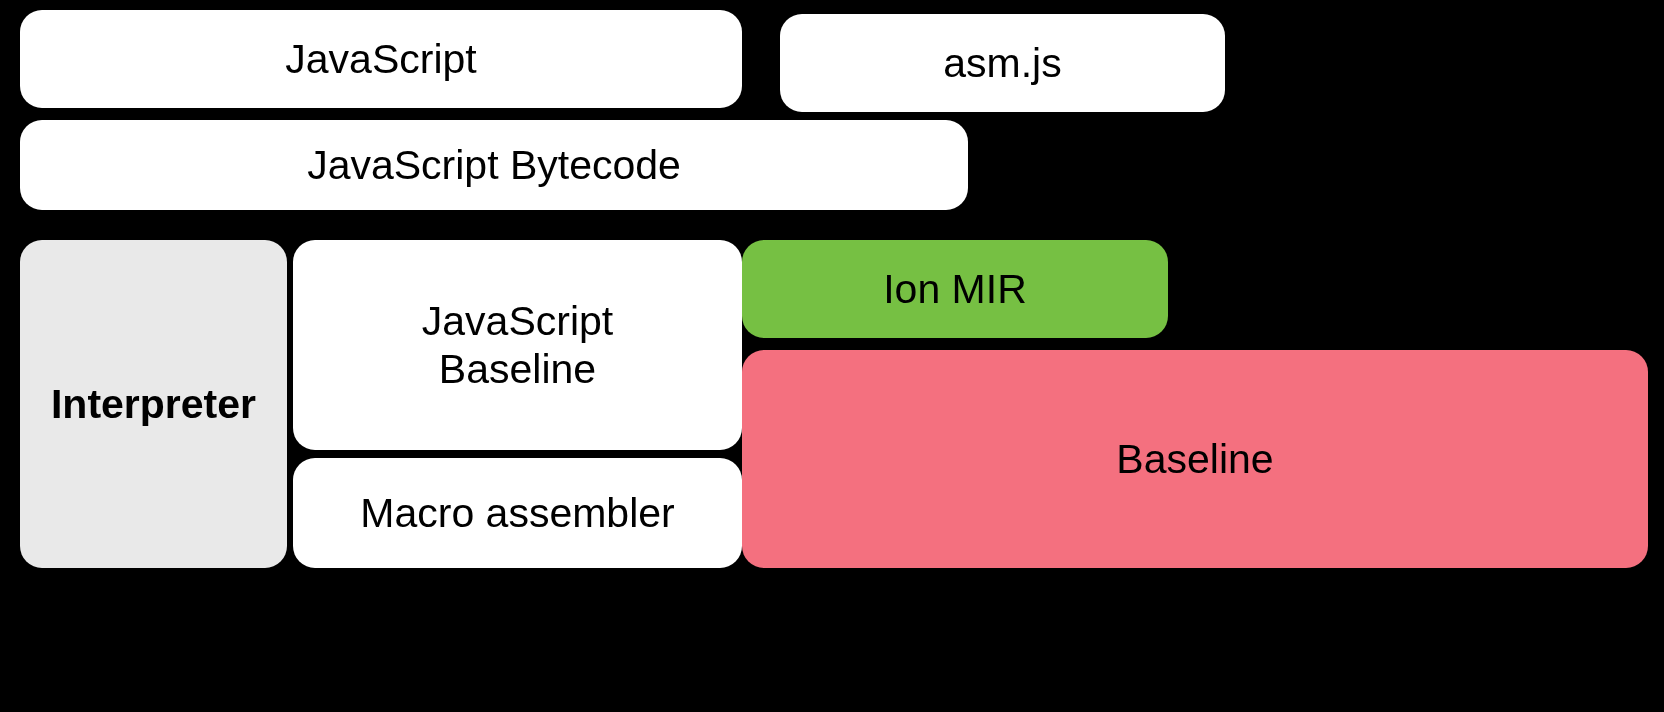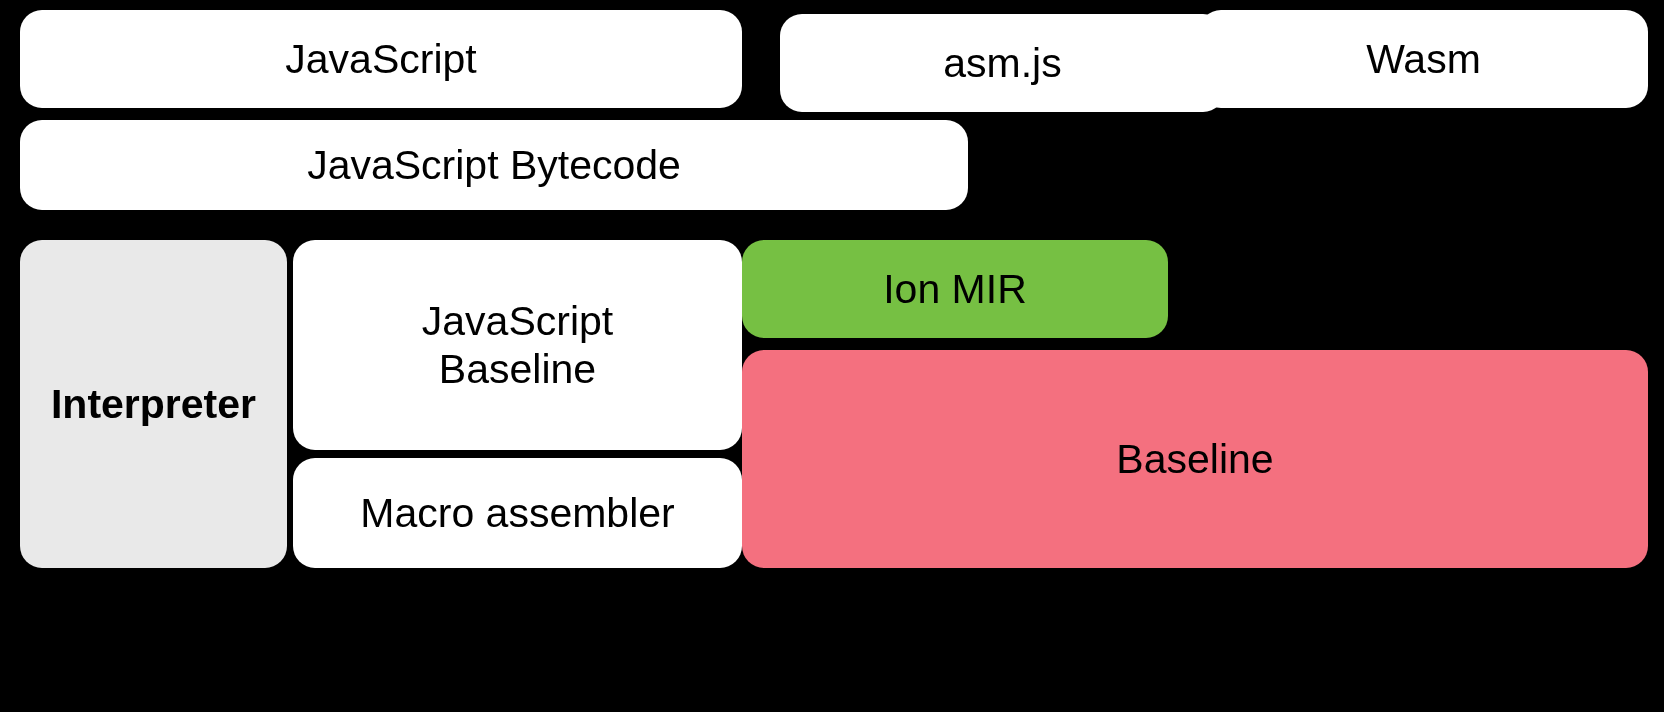--- a/index.html
+++ b/index.html
@@ -36,21 +36,20 @@
   .box.gray   { background: #e9e9e9; }
   .box.green  { background: #76c043; }
   .box.pink   { background: #f4707f; }
 </style>
 </head>
 <body>
 
 <div id="stage">
     <div class="box" style="left: 20px; top: 10px; width: 722px; height: 98px;">JavaScript</div>
     <div class="box" style="left: 748px; top: 14px; width: 445px; height: 98px; margin-left: 32px;">asm.js</div>
-    <div class="box" style="left: 1199px; top: 10px; width: 449px; height: 98px;">Wasm</div>
     <div class="box" style="left: 20px; top: 120px; width: 948px; height: 90px; text-align: center;">JavaScript Bytecode</div>
     <div class="box gray" style="left: 20px; top: 240px; width: 267px; height: 328px; font-weight: bold;">Interpreter</div>
     <div class="box" style="left: 293px; top: 240px; width: 449px; height: 210px;">JavaScript
 Baseline</div>
     <div class="box" style="left: 293px; top: 458px; width: 449px; height: 110px;">Macro assembler</div>
     <div class="box green" style="left: 742px; top: 240px; width: 426px; height: 98px;">Ion MIR</div>
     <div class="box pink" style="left: 742px; top: 350px; width: 906px; height: 218px;">Baseline</div>
   </div>
 
 </body></html>

